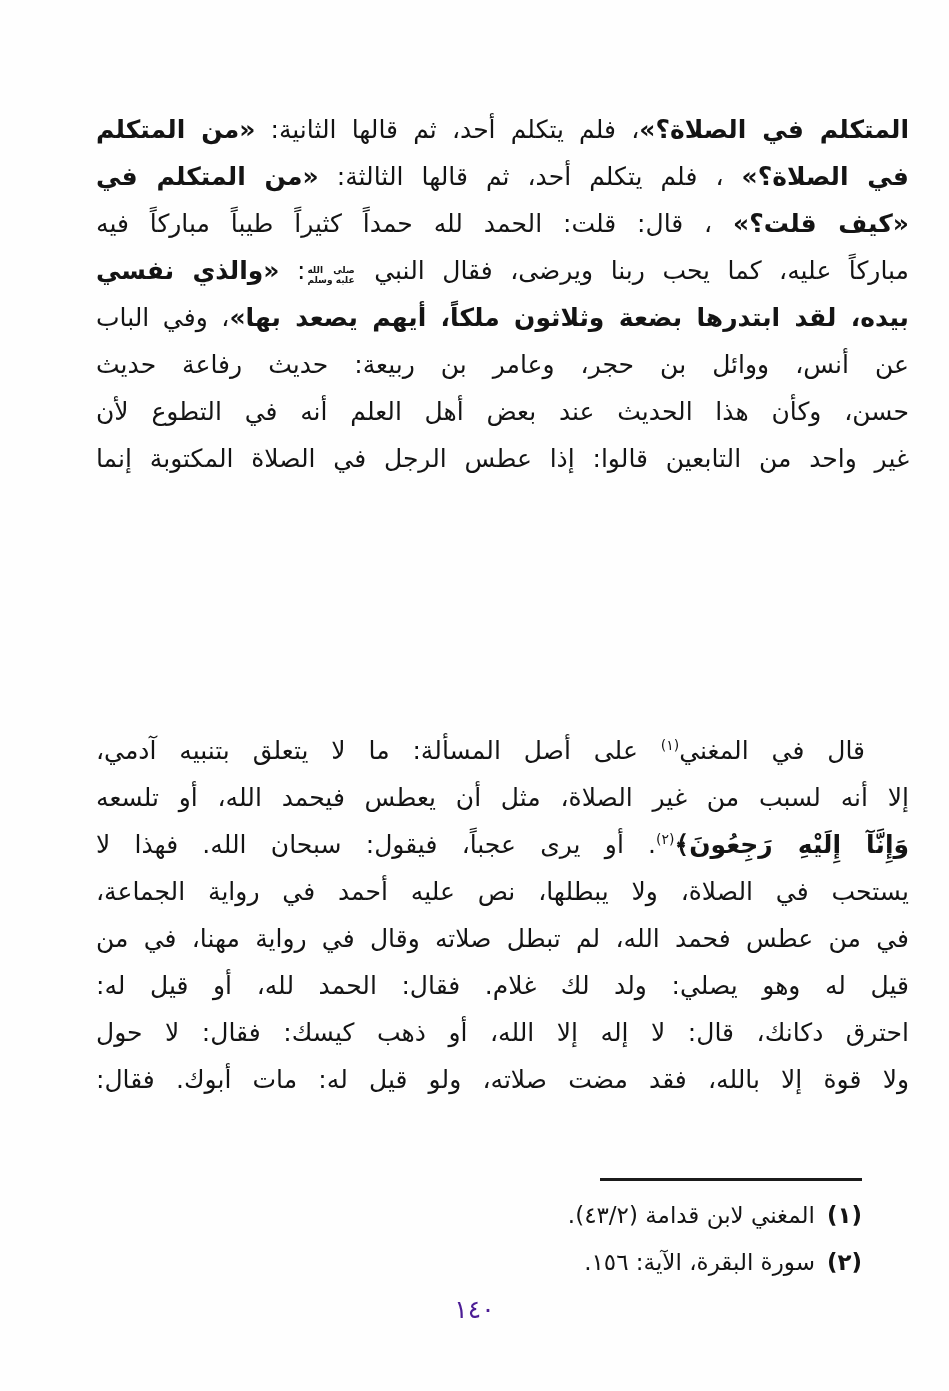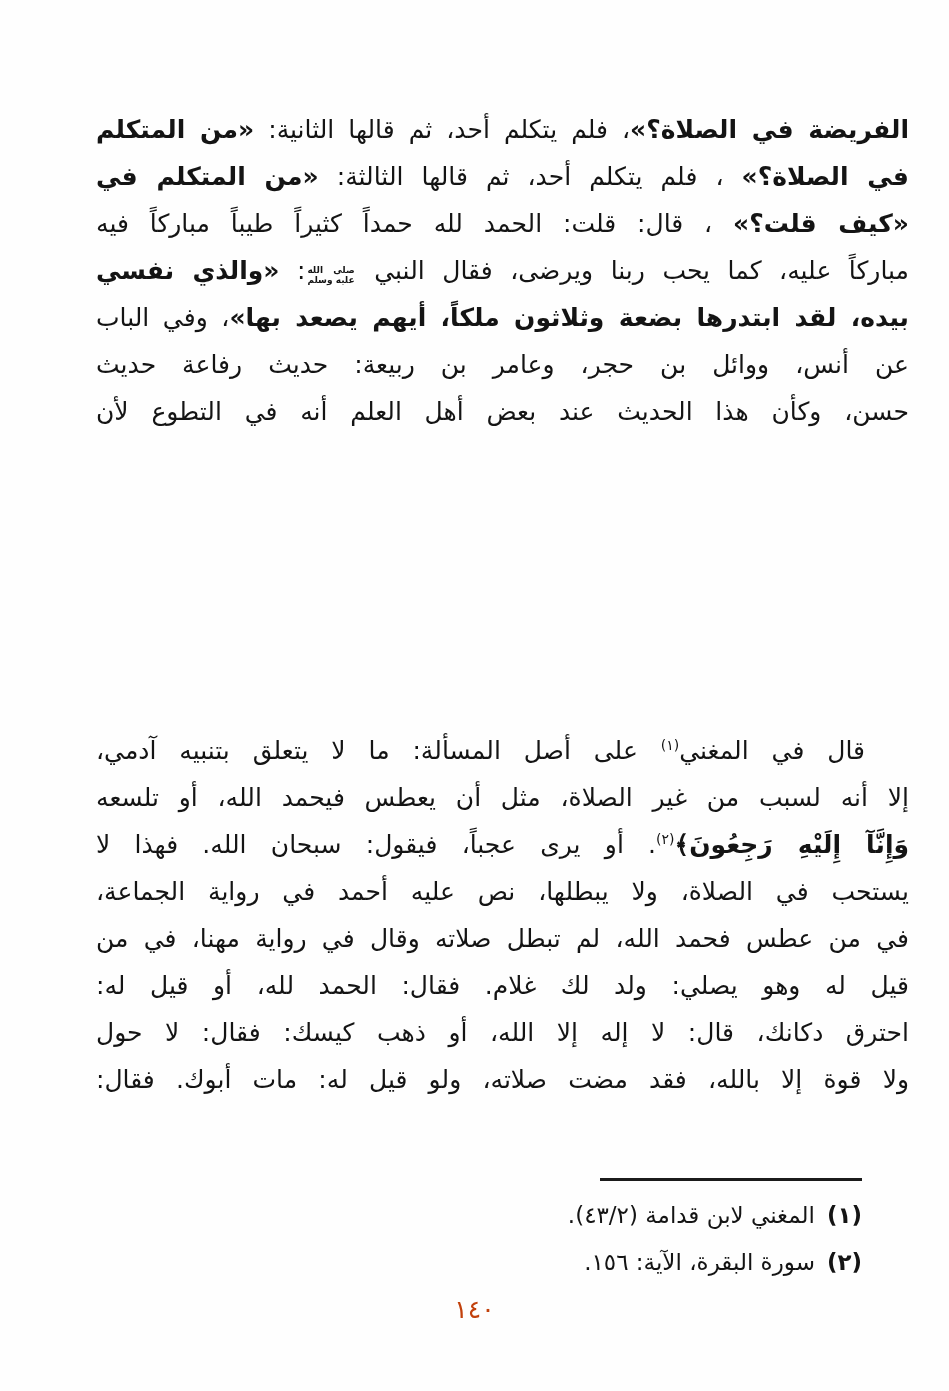--- a/index.html
+++ b/index.html
@@ -68,36 +68,37 @@
   .fn-marker{margin-left:12px;font-weight:bold;}
   .fn-text{font-weight:normal;}
   .page-number{
     position:absolute;
     top:1295px;
     left:0;
     width:949px;
     text-align:center;
     font-size:25px;
     line-height:30px;
-    color:#c2410c;
+    color:#4c1d95;
   }
 </style>
 </head>
 <body>
 
 <div class="page">
 
   <section class="text-block" id="p1">
-      <div class="line"><span class="seg bold">الفريضة في الصلاة؟»</span><span class="seg normal">، فلم يتكلم أحد، ثم قالها الثانية: </span><span class="seg bold">«من المتكلم</span></div>
+      <div class="line"><span class="seg bold">المتكلم في الصلاة؟»</span><span class="seg normal">، فلم يتكلم أحد، ثم قالها الثانية: </span><span class="seg bold">«من المتكلم</span></div>
       <div class="line"><span class="seg bold">في الصلاة؟»</span><span class="seg normal"> ، فلم يتكلم أحد، ثم قالها الثالثة: </span><span class="seg bold">«من المتكلم في</span></div>
       <div class="line"><span class="seg bold">«كيف قلت؟»</span><span class="seg normal"> ، قال: قلت: الحمد لله حمداً كثيراً طيباً مباركاً فيه</span></div>
       <div class="line"><span class="seg normal">مباركاً عليه، كما يحب ربنا ويرضى، فقال النبي </span><span class="pbuh"><span>صلى الله</span><span>عليه وسلم</span></span><span class="seg normal">: </span><span class="seg bold">«والذي نفسي</span></div>
       <div class="line"><span class="seg bold">بيده، لقد ابتدرها بضعة وثلاثون ملكاً، أيهم يصعد بها»</span><span class="seg normal">، وفي الباب</span></div>
       <div class="line"><span class="seg normal">عن أنس، ووائل بن حجر، وعامر بن ربيعة: حديث رفاعة حديث</span></div>
       <div class="line"><span class="seg normal">حسن، وكأن هذا الحديث عند بعض أهل العلم أنه في التطوع لأن</span></div>
+      <div class="line"><span class="seg normal">غير واحد من التابعين قالوا: إذا عطس الرجل في الصلاة المكتوبة إنما</span></div>
     </section>
   <section class="text-block" id="p3">
       <div class="line indent"><span class="seg normal">قال في المغني</span><sup class="fn-ref">(١)</sup><span class="seg normal"> على أصل المسألة: ما لا يتعلق بتنبيه آدمي،</span></div>
       <div class="line"><span class="seg normal">إلا أنه لسبب من غير الصلاة، مثل أن يعطس فيحمد الله، أو تلسعه</span></div>
       <div class="line"><span class="seg quran">وَإِنَّآ إِلَيْهِ رَجِعُونَ﴾</span><sup class="fn-ref">(٢)</sup><span class="seg normal">. أو يرى عجباً، فيقول: سبحان الله. فهذا لا</span></div>
       <div class="line"><span class="seg normal">يستحب في الصلاة، ولا يبطلها، نص عليه أحمد في رواية الجماعة،</span></div>
       <div class="line"><span class="seg normal">في من عطس فحمد الله، لم تبطل صلاته وقال في رواية مهنا، في من</span></div>
       <div class="line"><span class="seg normal">قيل له وهو يصلي: ولد لك غلام. فقال: الحمد لله، أو قيل له:</span></div>
       <div class="line"><span class="seg normal">احترق دكانك، قال: لا إله إلا الله، أو ذهب كيسك: فقال: لا حول</span></div>
       <div class="line"><span class="seg normal">ولا قوة إلا بالله، فقد مضت صلاته، ولو قيل له: مات أبوك. فقال:</span></div>

